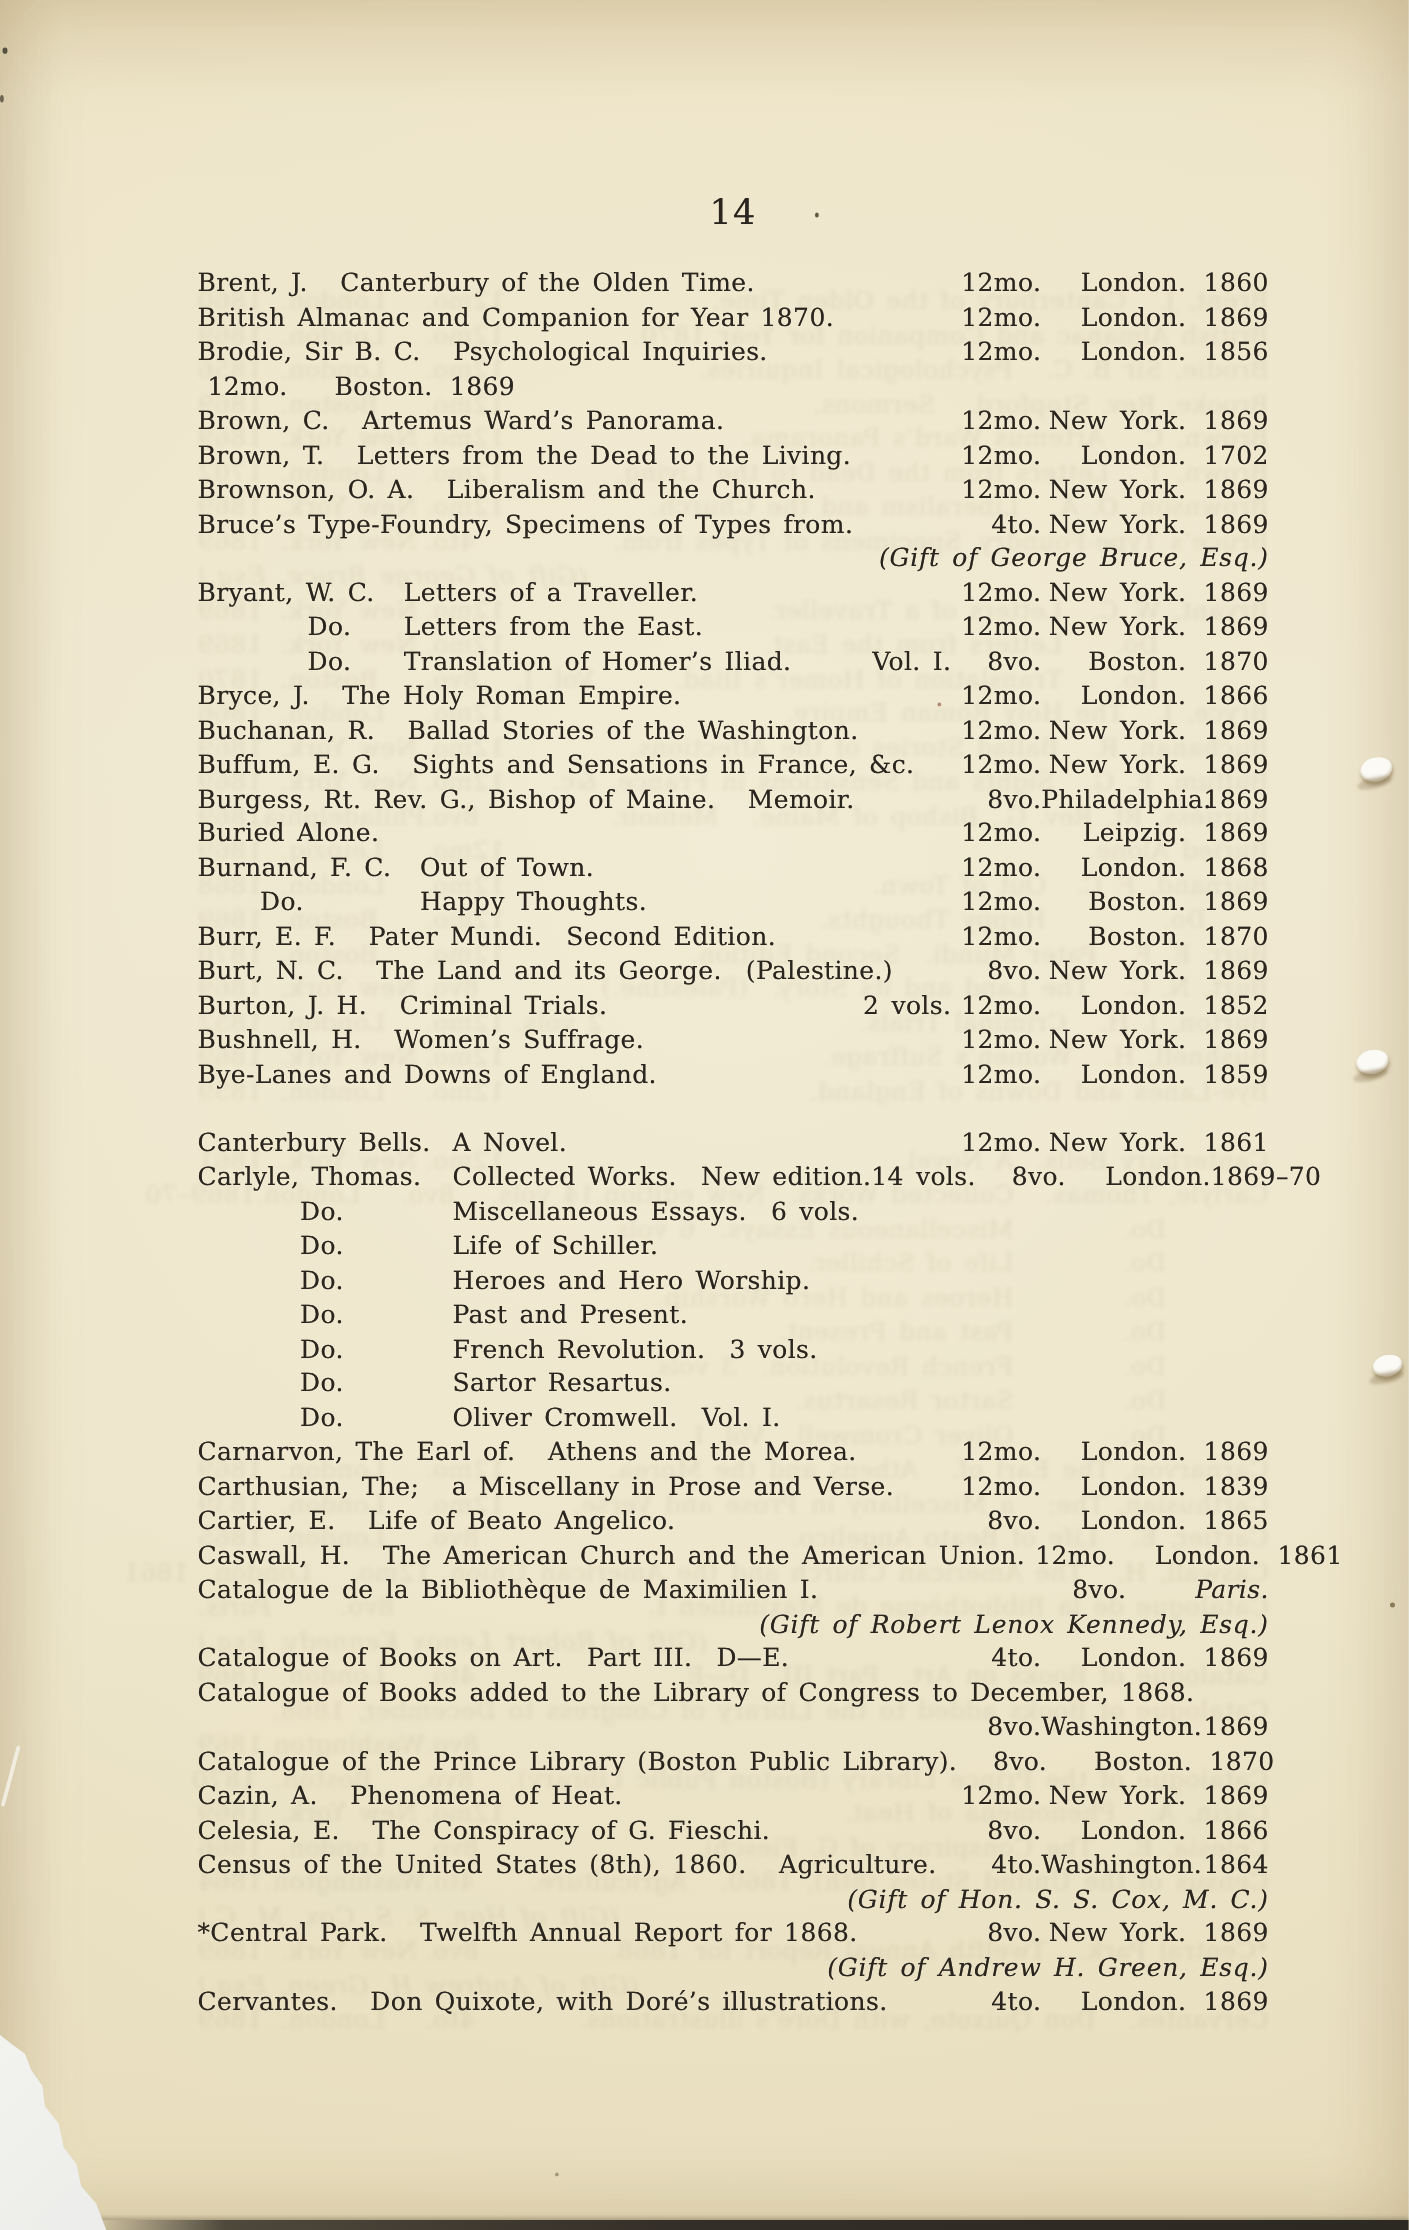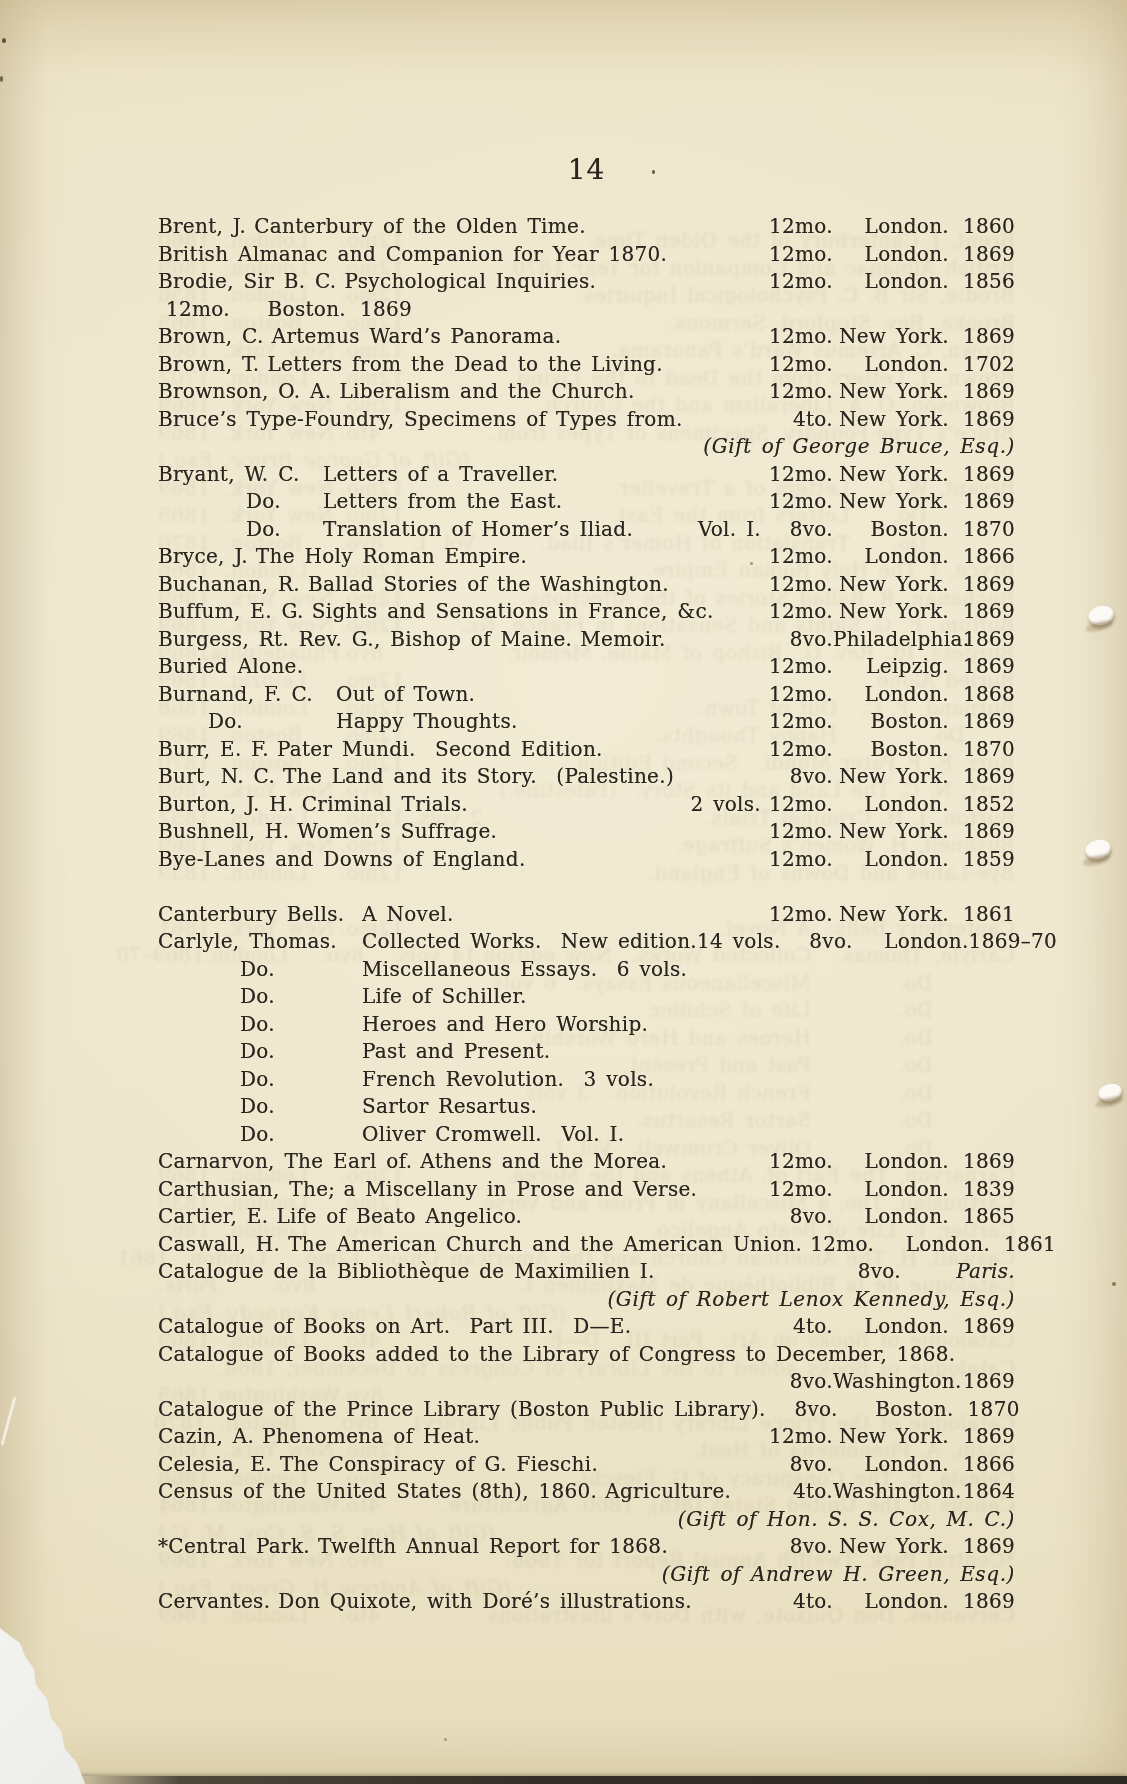--- a/index.html
+++ b/index.html
@@ -27,21 +27,21 @@
   .catalog {
     position:absolute; left:158px; top:213px; width:857px; z-index:3;
     font-size:20px; line-height:27.5px; color:#2a251f;
     letter-spacing:.3px; word-spacing:3px;
     text-shadow:0 0 .5px rgba(42,37,30,.6);
   }
   .row { display:flex; height:27.5px; align-items:baseline; white-space:pre; }
   .row.gap { height:27.5px; }
   .left { flex:1 1 auto; overflow:visible; white-space:pre; }
   .author { display:inline; }
-  .title.gapped { margin-left:8px; }
+  .title.gapped { margin-left:26px; }
   .group-bryant  .author { display:inline-block; width:165px; }
   .group-burnand .author { display:inline-block; width:178px; }
   .group-carlyle .author { display:inline-block; width:204px; }
   .group-bryant  .author.ditto { text-indent:88px; }
   .group-burnand .author.ditto { text-indent:50px; }
   .group-carlyle .author.ditto { text-indent:82px; }
   .vols  { flex:none; text-align:right; }
   .size  { flex:none; width:72px;  text-align:right; }
   .place { flex:none; width:116px; text-align:right; }
   .year  { flex:none; width:66px;  text-align:right; }
@@ -175,21 +175,21 @@
       <div class="row group-bryant"><span class="left"><span class="author ditto">Do.</span><span class="title">Letters from the East.</span></span><span class="size">12mo.</span><span class="place">New York.</span><span class="year">1869</span></div>
       <div class="row group-bryant"><span class="left"><span class="author ditto">Do.</span><span class="title">Translation of Homer’s Iliad.</span></span><span class="vols">Vol. I.</span><span class="size">8vo.</span><span class="place">Boston.</span><span class="year">1870</span></div>
       <div class="row"><span class="left"><span class="author">Bryce, J.</span><span class="title gapped">The Holy Roman Empire.</span></span><span class="size">12mo.</span><span class="place">London.</span><span class="year">1866</span></div>
       <div class="row"><span class="left"><span class="author">Buchanan, R.</span><span class="title gapped">Ballad Stories of the Washington.</span></span><span class="size">12mo.</span><span class="place">New York.</span><span class="year">1869</span></div>
       <div class="row"><span class="left"><span class="author">Buffum, E. G.</span><span class="title gapped">Sights and Sensations in France, &amp;c.</span></span><span class="size">12mo.</span><span class="place">New York.</span><span class="year">1869</span></div>
       <div class="row"><span class="left"><span class="author">Burgess, Rt. Rev. G., Bishop of Maine.</span><span class="title gapped">Memoir.</span></span><span class="size">8vo.</span><span class="place">Philadelphia.</span><span class="year">1869</span></div>
       <div class="row"><span class="left"><span class="title">Buried Alone.</span></span><span class="size">12mo.</span><span class="place">Leipzig.</span><span class="year">1869</span></div>
       <div class="row group-burnand"><span class="left"><span class="author">Burnand, F. C.</span><span class="title">Out of Town.</span></span><span class="size">12mo.</span><span class="place">London.</span><span class="year">1868</span></div>
       <div class="row group-burnand"><span class="left"><span class="author ditto">Do.</span><span class="title">Happy Thoughts.</span></span><span class="size">12mo.</span><span class="place">Boston.</span><span class="year">1869</span></div>
       <div class="row"><span class="left"><span class="author">Burr, E. F.</span><span class="title gapped">Pater Mundi.  Second Edition.</span></span><span class="size">12mo.</span><span class="place">Boston.</span><span class="year">1870</span></div>
-      <div class="row"><span class="left"><span class="author">Burt, N. C.</span><span class="title gapped">The Land and its Story.  (Palestine.)</span></span><span class="size">8vo.</span><span class="place">New York.</span><span class="year">1869</span></div>
+      <div class="row"><span class="left"><span class="author">Burt, N. C.</span><span class="title gapped">The Land and its George.  (Palestine.)</span></span><span class="size">8vo.</span><span class="place">New York.</span><span class="year">1869</span></div>
       <div class="row"><span class="left"><span class="author">Burton, J. H.</span><span class="title gapped">Criminal Trials.</span></span><span class="vols">2 vols.</span><span class="size">12mo.</span><span class="place">London.</span><span class="year">1852</span></div>
       <div class="row"><span class="left"><span class="author">Bushnell, H.</span><span class="title gapped">Women’s Suffrage.</span></span><span class="size">12mo.</span><span class="place">New York.</span><span class="year">1869</span></div>
       <div class="row"><span class="left"><span class="title">Bye-Lanes and Downs of England.</span></span><span class="size">12mo.</span><span class="place">London.</span><span class="year">1859</span></div>
       <div class="row gap"></div>
       <div class="row group-carlyle"><span class="left"><span class="author">Canterbury Bells.</span><span class="title">A Novel.</span></span><span class="size">12mo.</span><span class="place">New York.</span><span class="year">1861</span></div>
       <div class="row group-carlyle"><span class="left"><span class="author">Carlyle, Thomas.</span><span class="title">Collected Works.  New edition.</span></span><span class="vols">14 vols.</span><span class="size">8vo.</span><span class="place">London.</span><span class="year">1869–70</span></div>
       <div class="row group-carlyle"><span class="left"><span class="author ditto">Do.</span><span class="title">Miscellaneous Essays.  6 vols.</span></span></div>
       <div class="row group-carlyle"><span class="left"><span class="author ditto">Do.</span><span class="title">Life of Schiller.</span></span></div>
       <div class="row group-carlyle"><span class="left"><span class="author ditto">Do.</span><span class="title">Heroes and Hero Worship.</span></span></div>
       <div class="row group-carlyle"><span class="left"><span class="author ditto">Do.</span><span class="title">Past and Present.</span></span></div>

